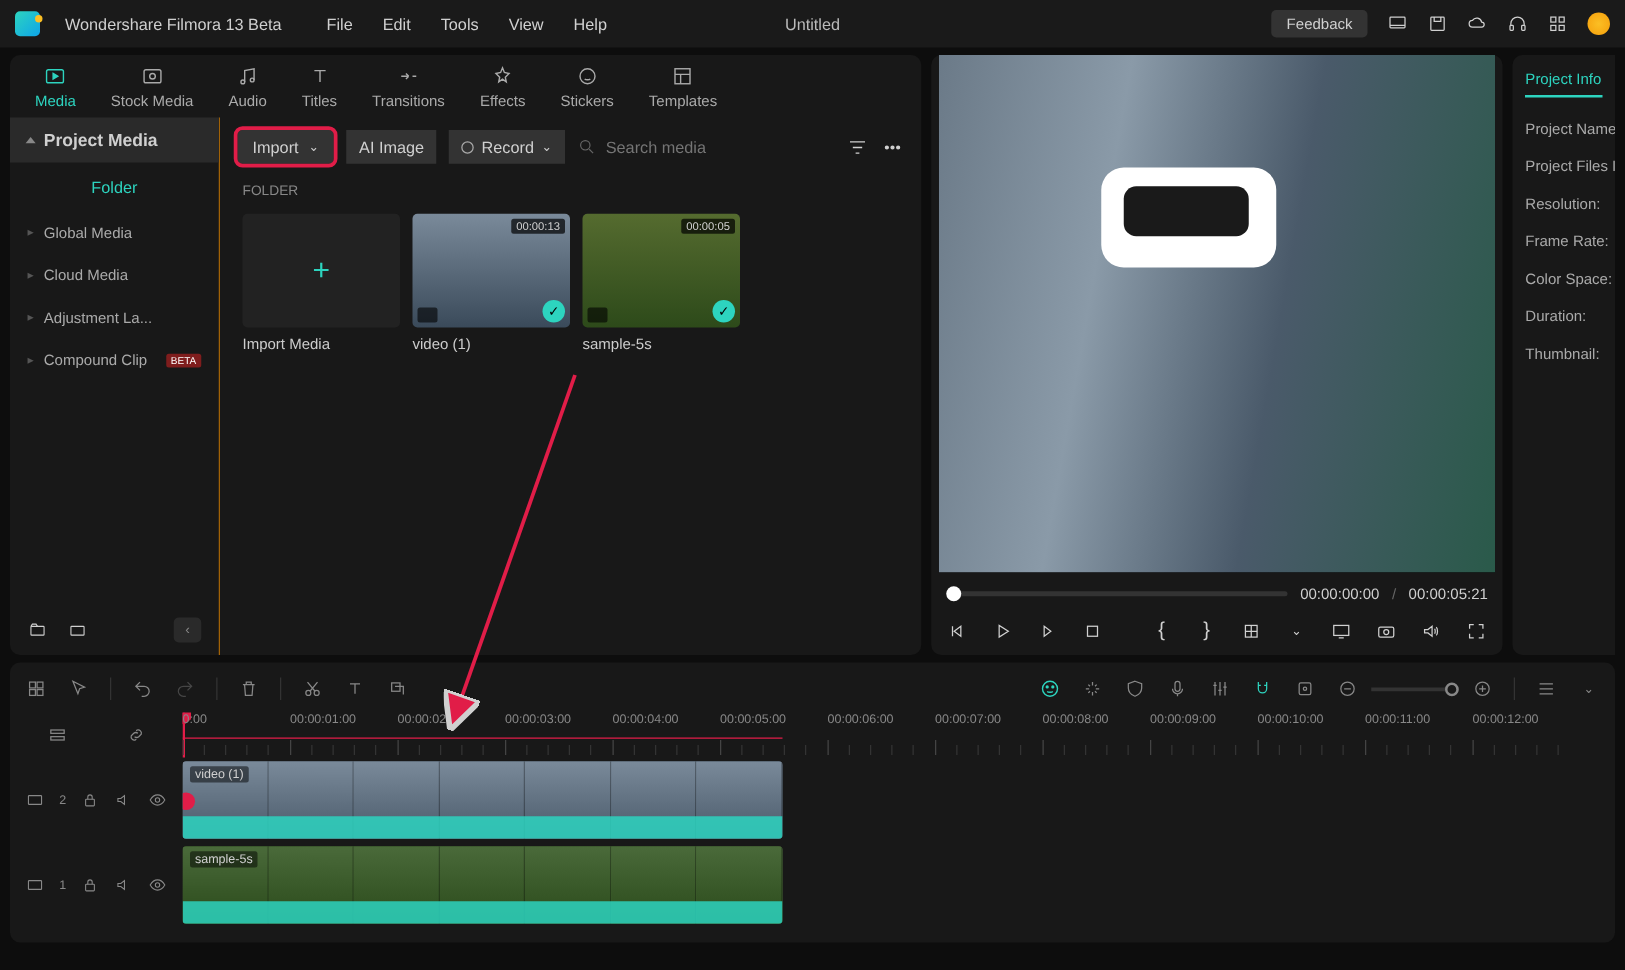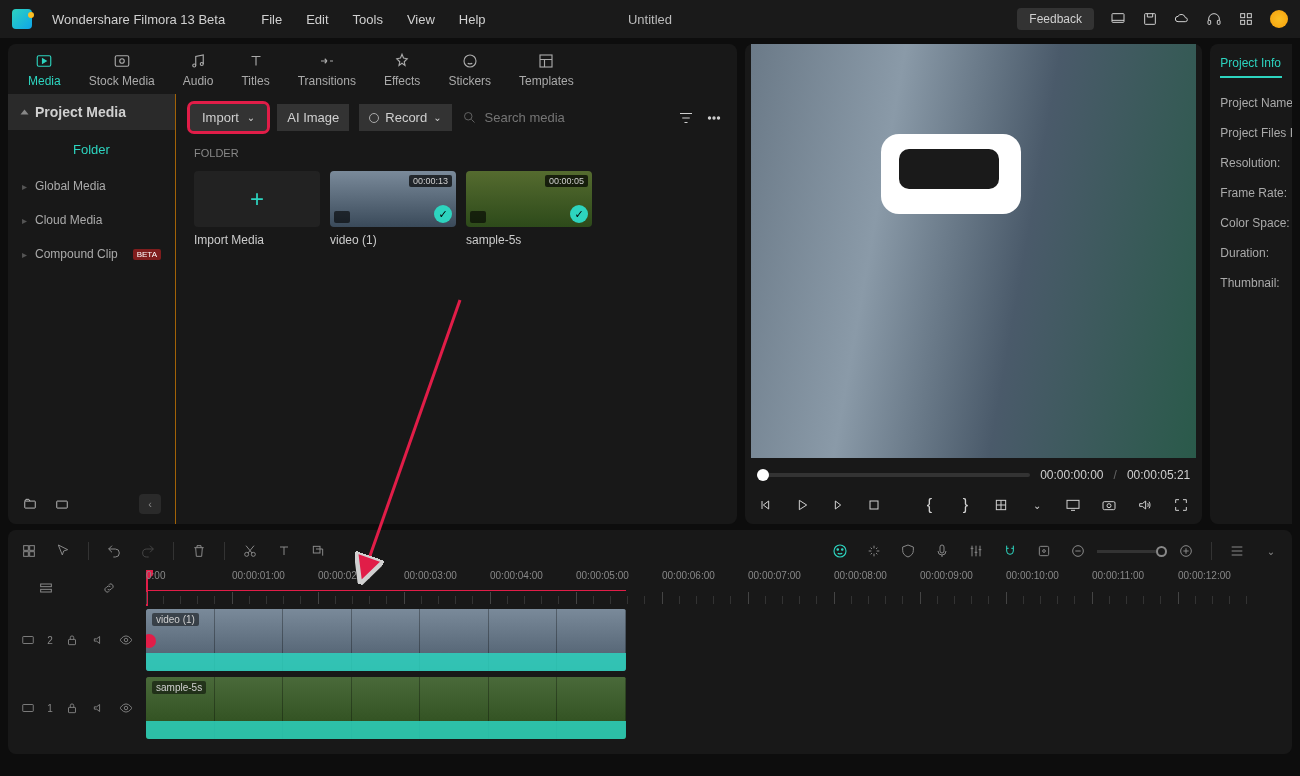--- a/index.html
+++ b/index.html
@@ -41,21 +41,21 @@
 .tb-pill { background:#333; padding:6px 10px; border-radius:0; font-size:13px; cursor:pointer; display:flex; align-items:center; gap:6px; }
 .tb-pill.rec::before { content:''; width:8px; height:8px; border:1px solid #aaa; border-radius:50%; }
 .tb-pill.rec::after { content:'⌄'; font-size:10px; }
 .search-wrap { flex:1; display:flex; align-items:center; gap:8px; color:#666; font-size:13px; }
 .search-wrap input { background:transparent; border:none; color:#ccc; outline:none; flex:1; font-size:13px; }
 .tb-right-ic { width:18px; height:18px; cursor:pointer; }
 
 .folder-label { font-size:11px; color:#888; padding:6px 18px; }
 .thumbs { display:flex; gap:10px; padding:6px 18px; }
 .thumb { width:126px; display:flex; flex-direction:column; gap:6px; cursor:pointer; }
-.thumb .img { height:56px; border-radius:4px; position:relative; overflow:hidden; }
+.thumb .img { height:91px; border-radius:4px; position:relative; overflow:hidden; }
 .thumb .img .dur { position:absolute; top:4px; right:4px; background:rgba(0,0,0,.7); font-size:9px; padding:1px 4px; border-radius:2px; }
 .thumb .img .film-ic { position:absolute; left:4px; bottom:4px; width:16px; height:12px; background:rgba(0,0,0,.6); border-radius:2px; }
 .thumb .img .check { position:absolute; right:4px; bottom:4px; width:18px; height:18px; background:#2dd4bf; border-radius:50%; display:flex; align-items:center; justify-content:center; color:#000; font-size:11px; }
 .thumb .title { font-size:12px; color:#ccc; }
 .thumb.import .img { background:#222; display:flex; align-items:center; justify-content:center; }
 .thumb.import .plus { color:#2dd4bf; font-size:24px; font-weight:200; }
 .thumb.v1 .img { background:linear-gradient(#7a8a9a,#3a4a5a); }
 .thumb.v2 .img { background:linear-gradient(#556b2f,#2d4a1a); }
 
 .preview-panel { width: 460px; background:#181818; border-radius:8px; display:flex; flex-direction:column; }
@@ -219,20 +219,23 @@
       <div class="sidebar">
         <div class="sidebar-top">
             <span>Project Media</span>
           </div>
         <div class="folder-active">Folder</div>
         <div class="side-item">
             <span>Global Media</span>
           </div>
         <div class="side-item">
             <span>Cloud Media</span>
+          </div>
+        <div class="side-item">
+            <span>Adjustment La...</span>
           </div>
         <div class="side-item">
             <span>Compound Clip</span>
             <span class="beta">BETA</span>
           </div>
         <div class="sidebar-bottom">
           <svg class="sb-ic" viewBox="0 0 24 24">
               <rect x="3" y="7" width="18" height="12" rx="1"></rect>
               <path d="M3 7l2-3h5l2 3"></path>
             </svg>

